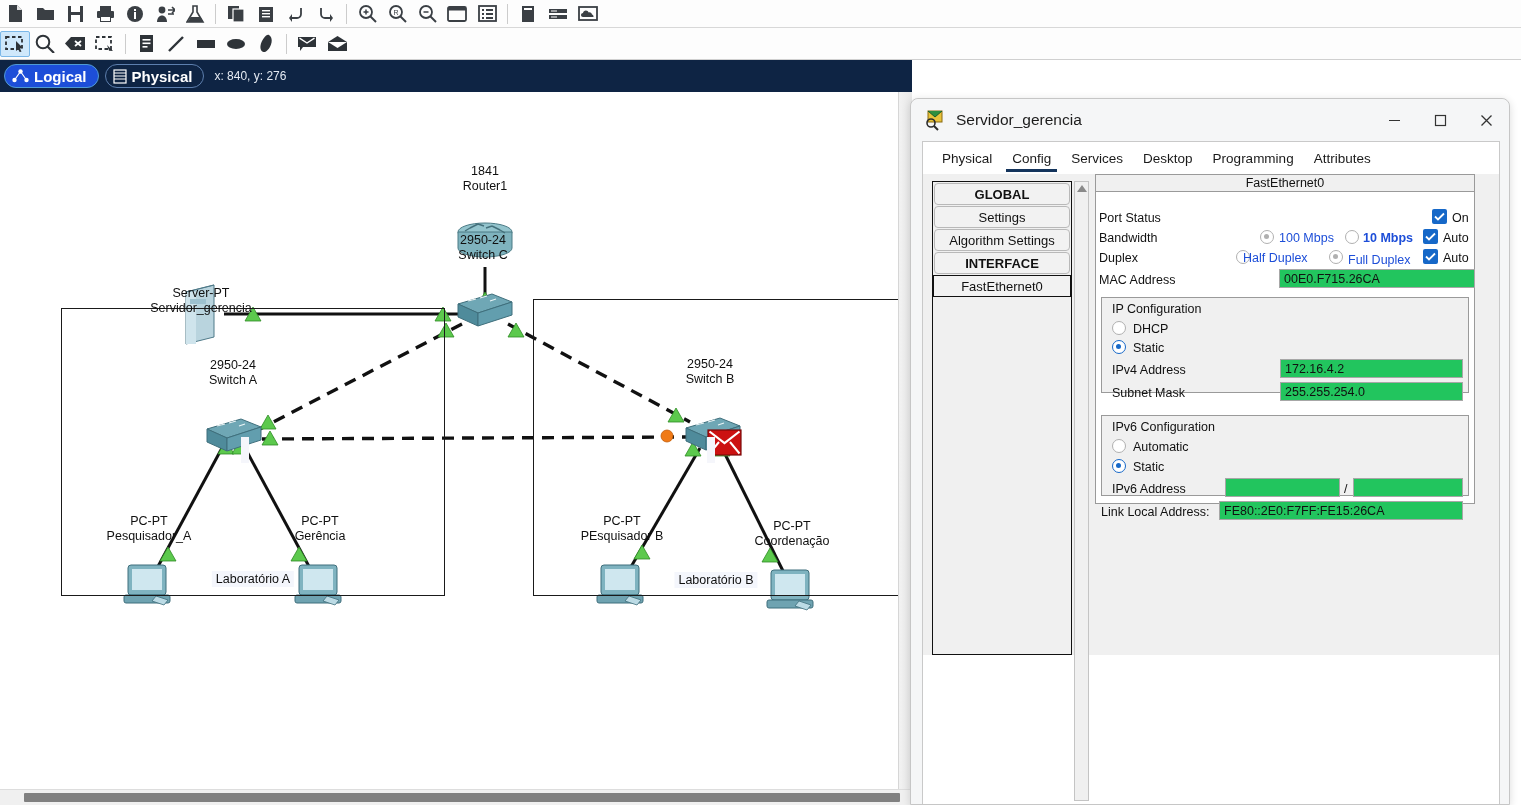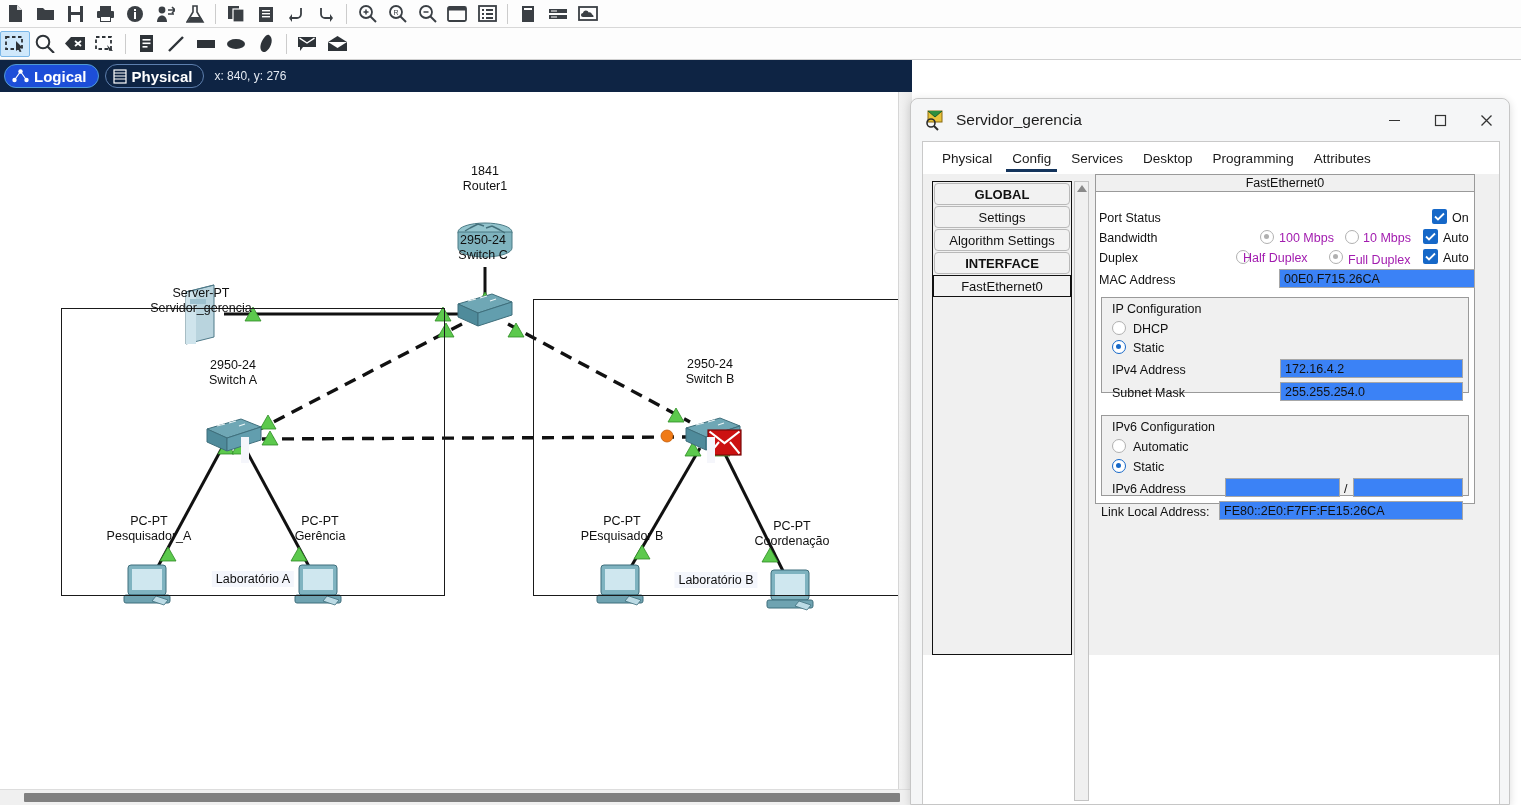--- a/index.html
+++ b/index.html
@@ -235,21 +235,21 @@
     width: 404px; height: 629px;
     padding-top: 0;
   }
   .cfg-group {
     position: absolute;
     border: 1px solid #9a9a9a;
     background: #f0f0f0;
   }
   .fieldbox {
     position: absolute;
-    background: #3b82f6;
+    background: #22c55e;
     border: 1px solid #a7a7a7;
     font-size: 12.5px; color: #111111;
     padding: 1px 4px;
     line-height: 16px;
     height: 19px;
     cursor: text;
   }
   .cb {
     position: absolute;
     width: 15px; height: 15px;
@@ -275,21 +275,21 @@
     left: 3px; top: 3px; width: 5px; height: 5px;
     border-radius: 50%; background: #1668c8;
   }
   .radio.on-gray::after {
     content: ""; position: absolute;
     left: 3px; top: 3px; width: 5px; height: 5px;
     border-radius: 50%; background: #b0b0b0;
   }
   .dim { color: #9a9a9a; }
   .lbl { position: absolute; font-size: 12.5px; color: #111; white-space: nowrap; }
-  .lbl.dim { color: #a21caf; }
+  .lbl.dim { color: #1d4ed8; }
 </style>
 </head>
 <body>
 
 <div id="toolbar-row-1">
   <div class="tb-btn">
     <svg width="17" height="19" viewBox="0 0 17 19">
         <path d="M2 1h8l5 5v12H2z" fill="#3a3f44"></path>
         <path d="M10 1v5h5" fill="#fff" opacity=".85"></path>
       </svg>
@@ -733,21 +733,21 @@
           <svg width="11" height="9" viewBox="0 0 11 9">
               <path d="M1 4.5L4 7.5L10 1.5" stroke="#fff" stroke-width="1.8" fill="none"></path>
             </svg>
         </div>
         <div class="lbl" style="left:357px;top:37px;">On</div>
 
         <div class="lbl" style="left:4px;top:57px;">Bandwidth</div>
         <div class="radio on-gray" style="left:165px;top:56px;"></div>
         <div class="lbl dim" style="left:184px;top:57px;">100 Mbps</div>
         <div class="radio" style="left:250px;top:56px;"></div>
-        <div class="lbl dim" style="left:268px;top:57px;">10 Mbps</div>
+        <div class="lbl dim" style="left:268px;top:57px;font-weight:bold;">10 Mbps</div>
         <div class="cb" style="left:328px;top:55px;">
           <svg width="11" height="9" viewBox="0 0 11 9">
               <path d="M1 4.5L4 7.5L10 1.5" stroke="#fff" stroke-width="1.8" fill="none"></path>
             </svg>
         </div>
         <div class="lbl" style="left:348px;top:57px;">Auto</div>
 
         <div class="lbl" style="left:4px;top:77px;">Duplex</div>
         <div class="radio" style="left:141px;top:76px;"></div>
         <div class="lbl dim" style="left:148px;top:77px;">Half Duplex</div>

